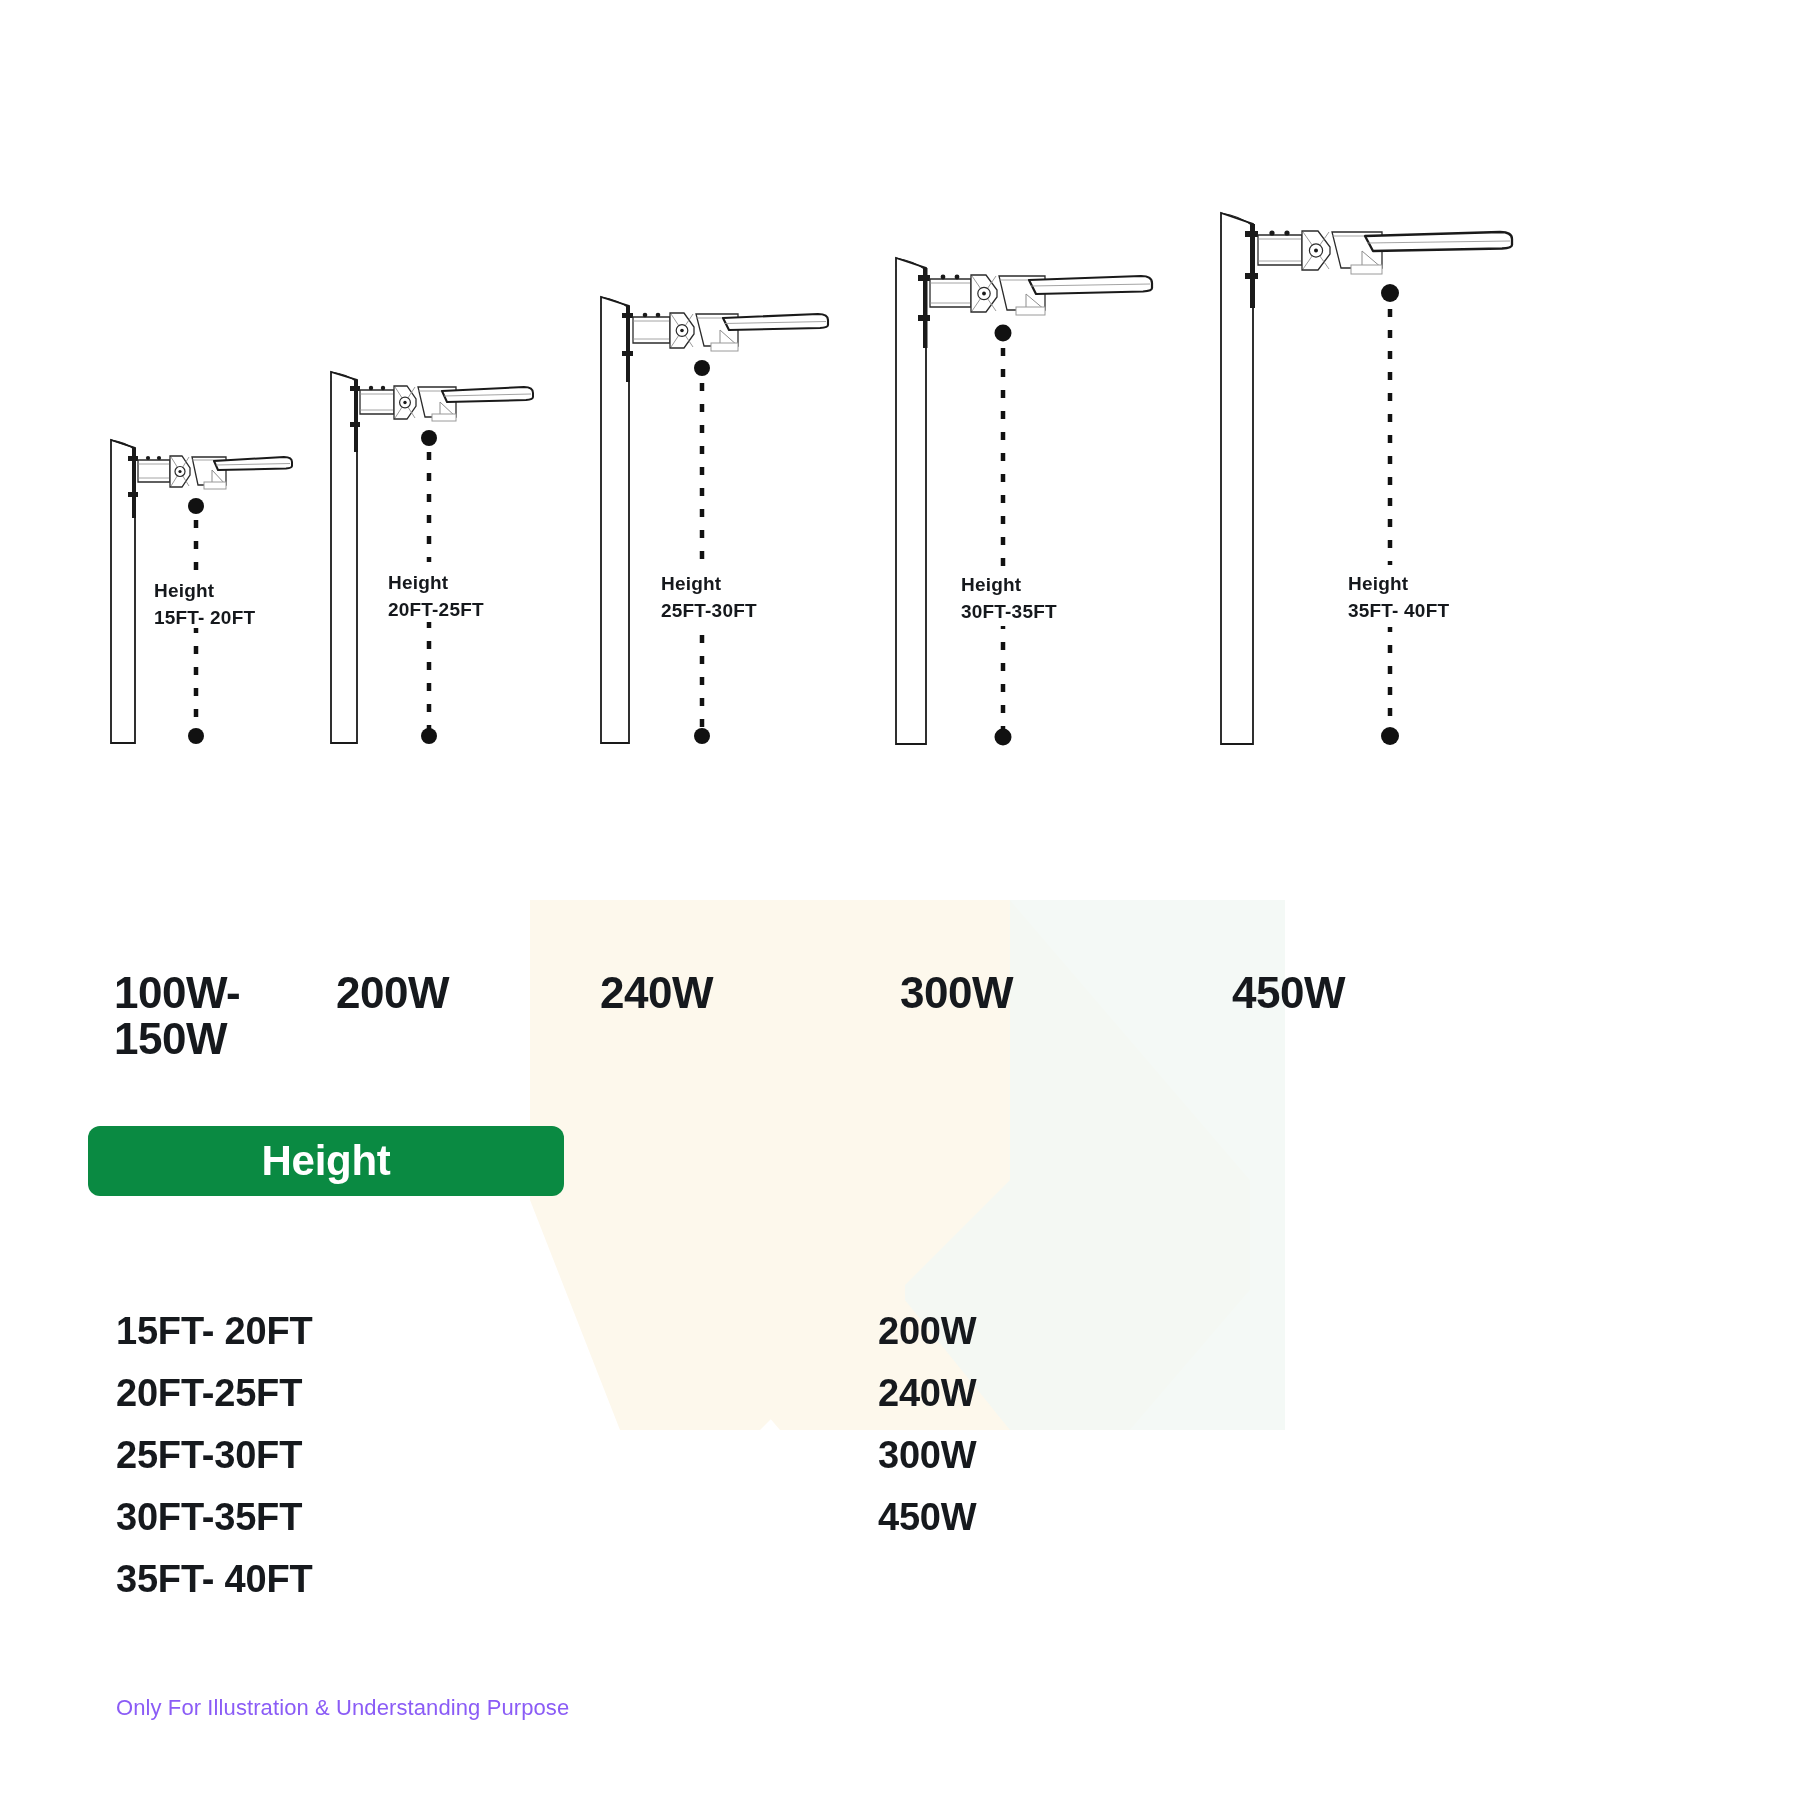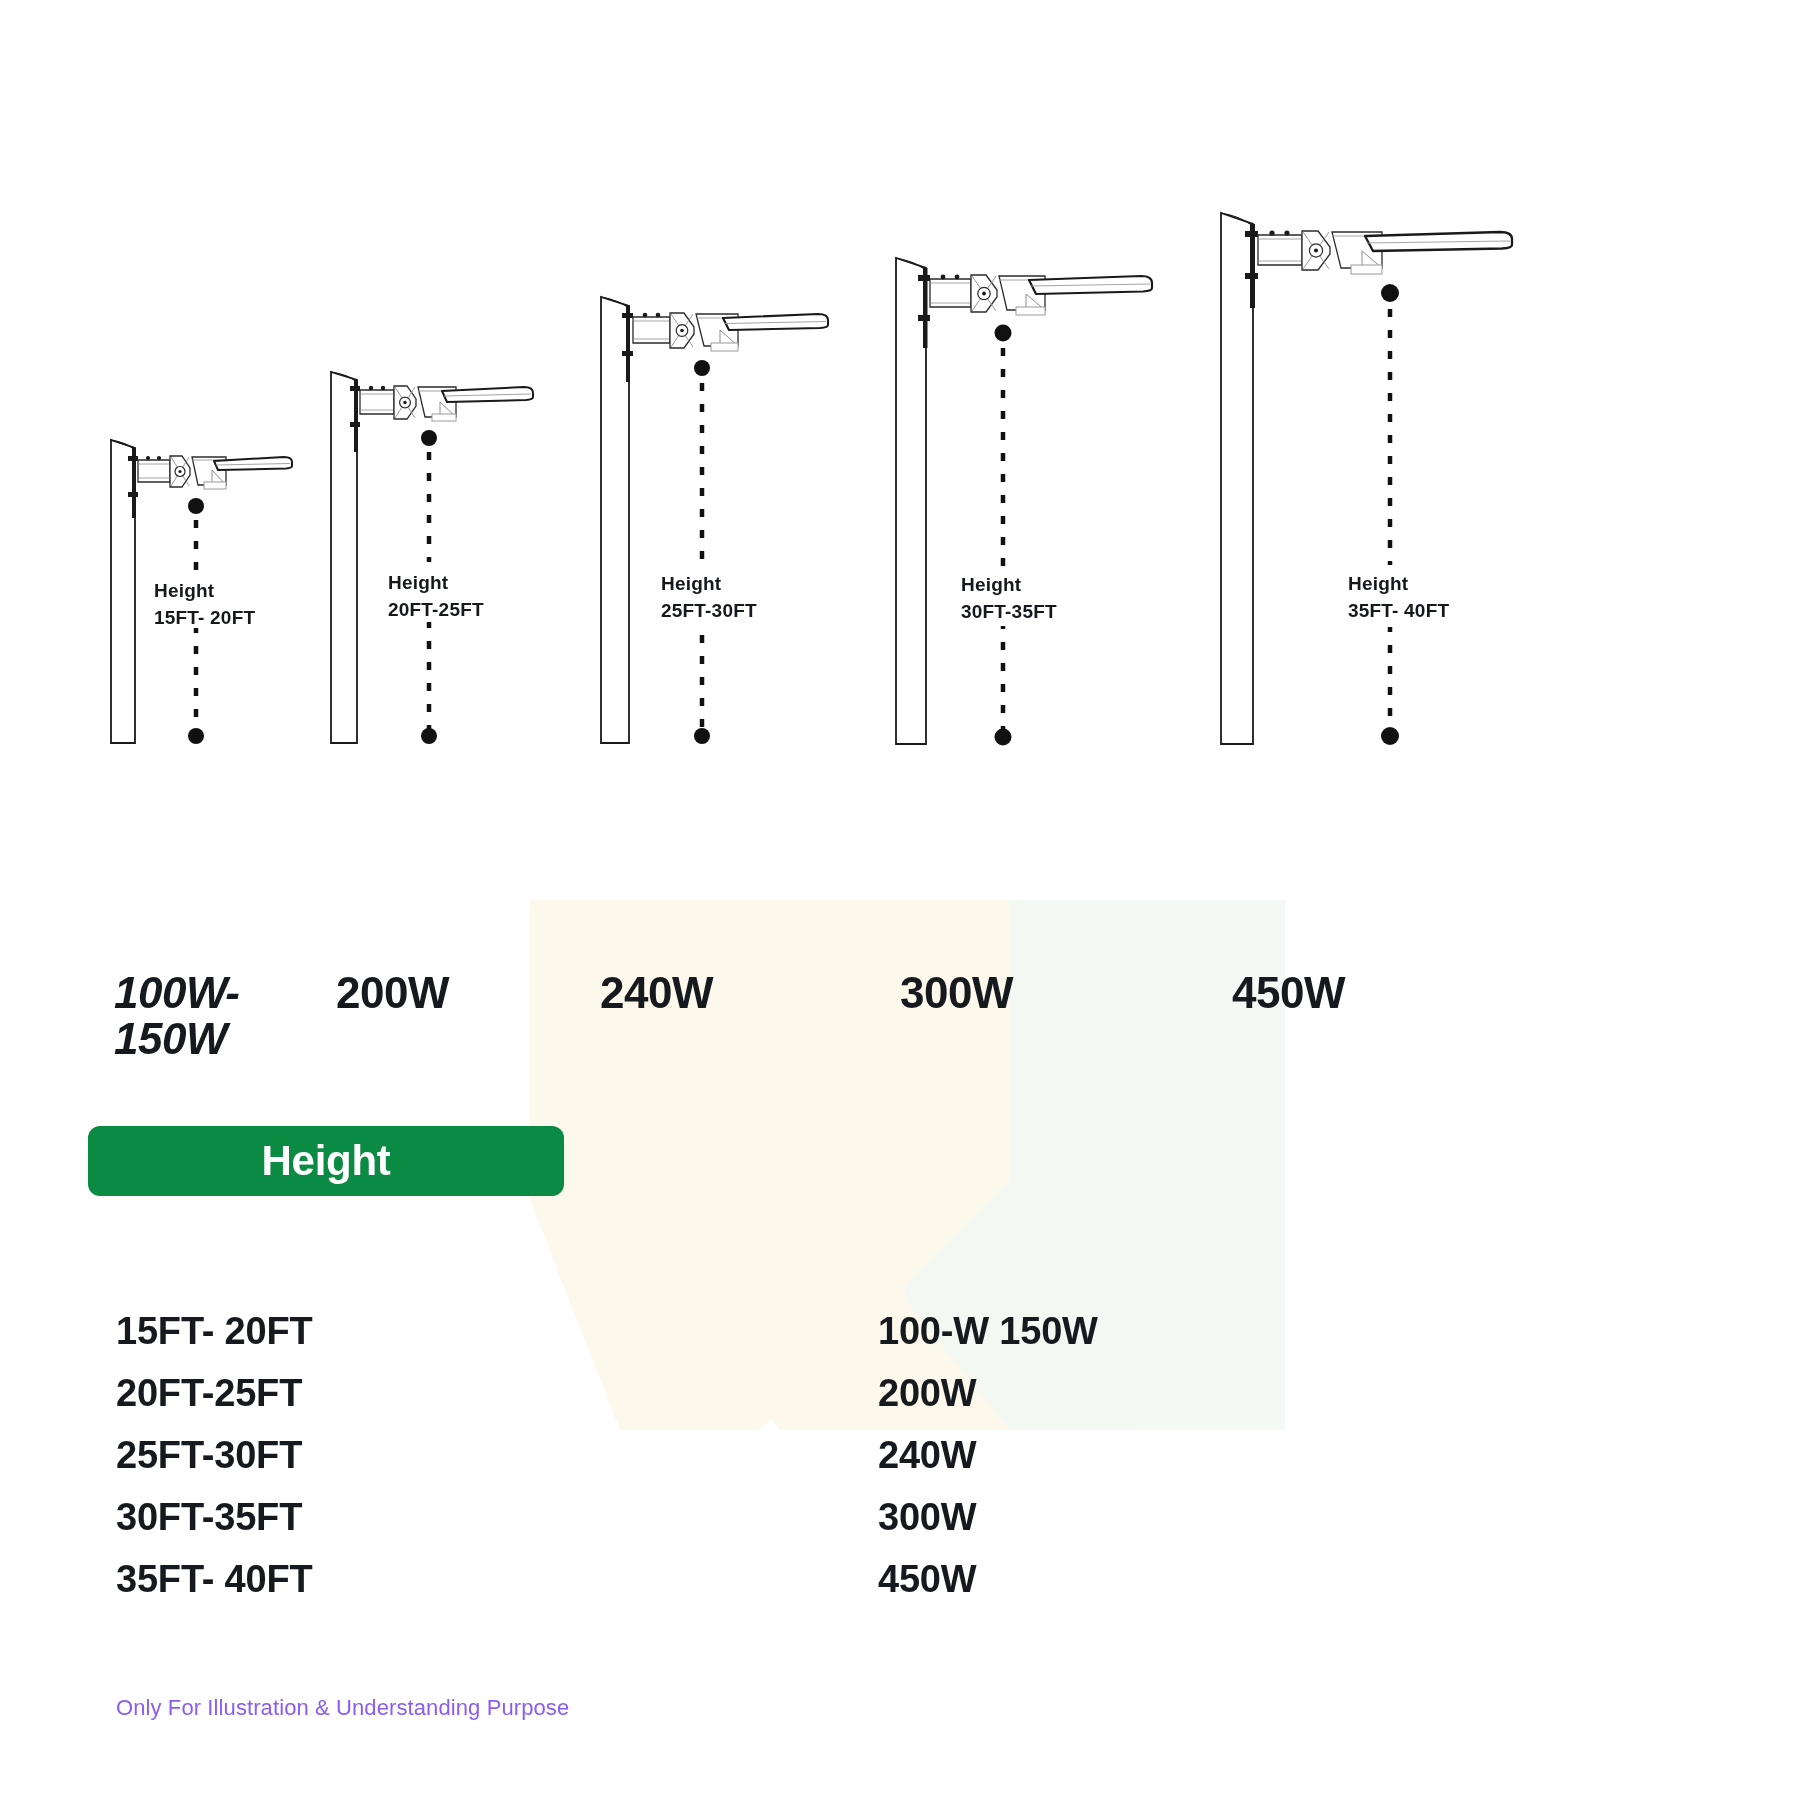--- a/index.html
+++ b/index.html
@@ -266,21 +266,21 @@
         <rect x="38" y="362" width="290" height="62" fill="#ffffff"></rect>
       </svg>
       <div class="hlabel" style="left:130px; top:368px;">
         <span class="l1">Height</span>
         <span class="l2">35FT- 40FT</span>
       </div>
     </div>
 
   </div>
 
-  <div class="watt" style="left:114px; top:970px;font-style:italic;">
+  <div class="watt" style="left:114px; top:970px;">
     <span>100W-</span>
     <span>150W</span>
   </div>
   <div class="watt" style="left:336px; top:970px;">
     <span>200W</span>
   </div>
   <div class="watt" style="left:600px; top:970px;">
     <span>240W</span>
   </div>
   <div class="watt" style="left:900px; top:970px;">
@@ -296,21 +296,20 @@
 
   <div class="col" style="left:116px; top:1300px;">
     <div class="cell">15FT- 20FT</div>
     <div class="cell">20FT-25FT</div>
     <div class="cell">25FT-30FT</div>
     <div class="cell">30FT-35FT</div>
     <div class="cell">35FT- 40FT</div>
   </div>
 
   <div class="col" style="left:878px; top:1300px;">
-    <div class="cell">100-W 150W</div>
     <div class="cell">200W</div>
     <div class="cell">240W</div>
     <div class="cell">300W</div>
     <div class="cell">450W</div>
   </div>
 
   <div class="footnote">Only For Illustration &amp; Understanding Purpose</div>
 
 </div>
 

